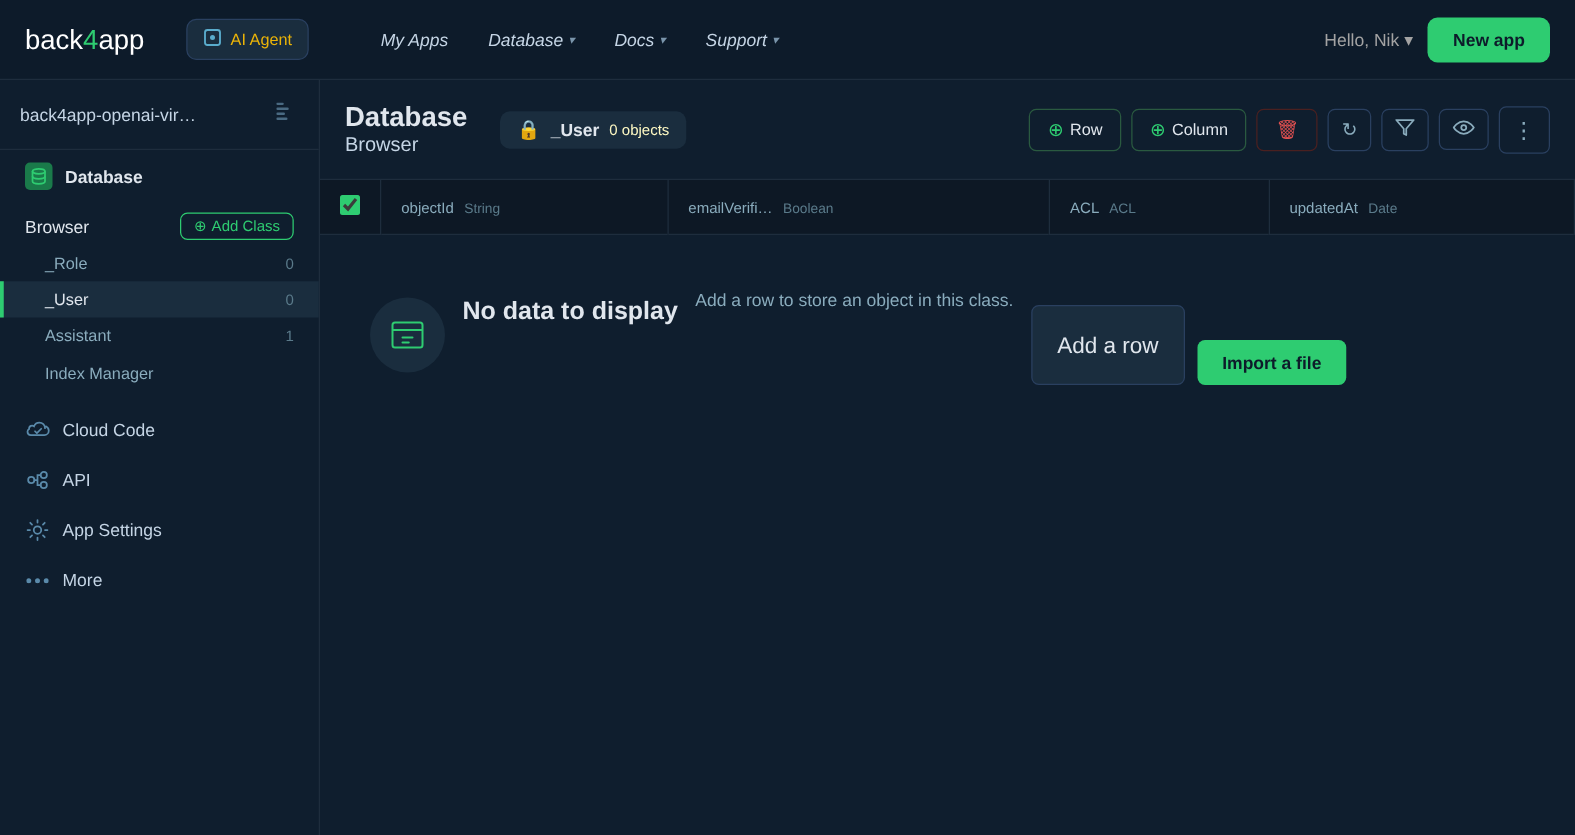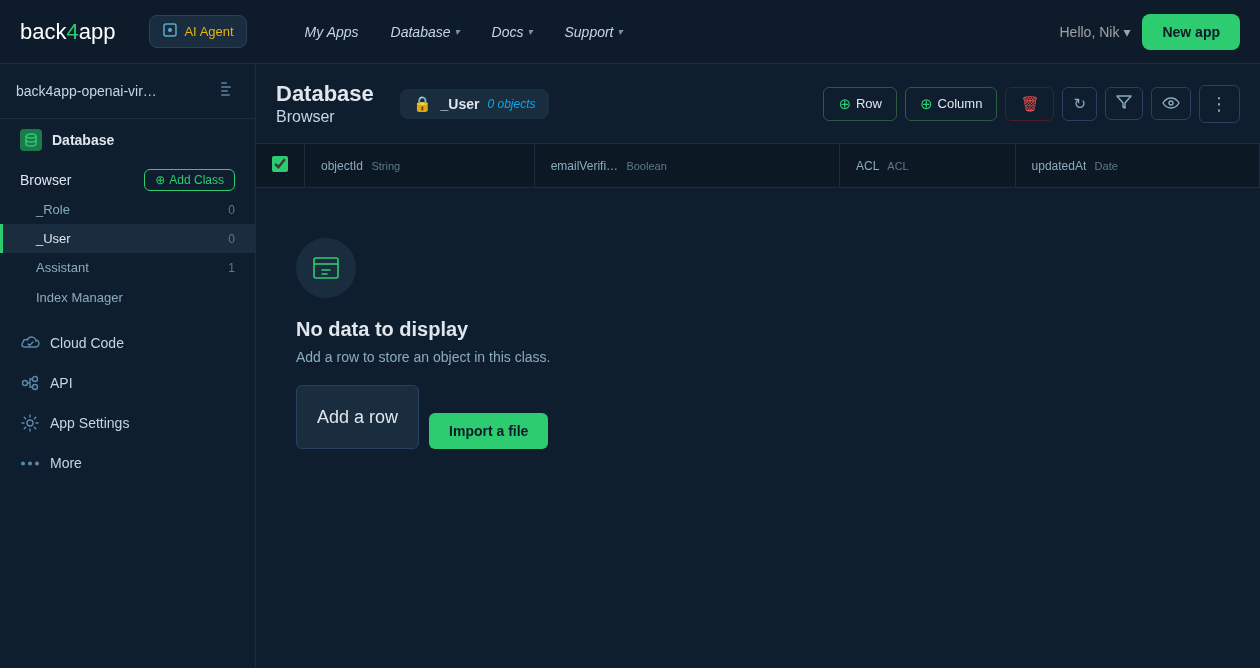--- a/index.html
+++ b/index.html
@@ -244,21 +244,21 @@
       background: #1a2d3e;
       border-radius: 8px;
       font-size: 13px;
       color: #c5d5e5;
     }
     .lock-icon-badge {
       color: #2ecc71;
       font-size: 15px;
     }
     .class-badge .class-name { font-weight: 600; color: #e0e6ed; font-size: 14px; }
-    .class-badge .obj-count { color: #0ea5e9; font-size: 12px; font-style: italic; }
+    .class-badge .obj-count { color: #fef9c3; font-size: 12px; }
 
     .header-actions {
       margin-left: auto;
       display: flex;
       align-items: center;
       gap: 8px;
     }
     .action-btn {
       display: flex; align-items: center; gap: 5px;
       background: transparent;
@@ -329,21 +329,21 @@
       text-align: center !important;
     }
     .cb {
       width: 16px; height: 16px;
       accent-color: #2ecc71;
     }
 
     
     .empty-state {
       display: flex;
-      flex-direction: column;
+      flex-direction: row;
       align-items: flex-start;
       padding: 50px 40px;
       gap: 14px;
     }
     .empty-icon {
       width: 60px; height: 60px;
       background: #1a2d3e;
       border-radius: 50%;
       display: flex; align-items: center; justify-content: center;
       font-size: 26px;

